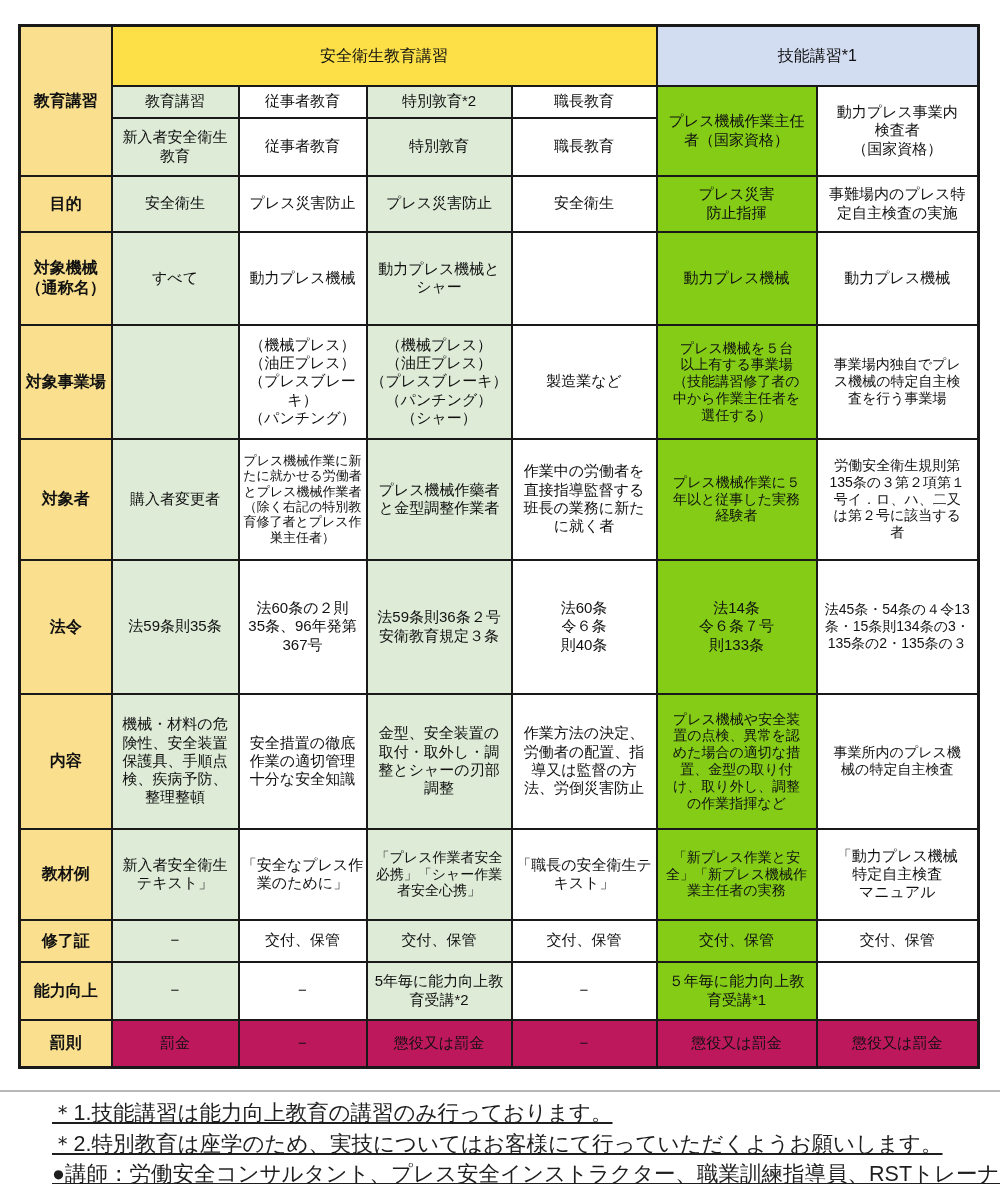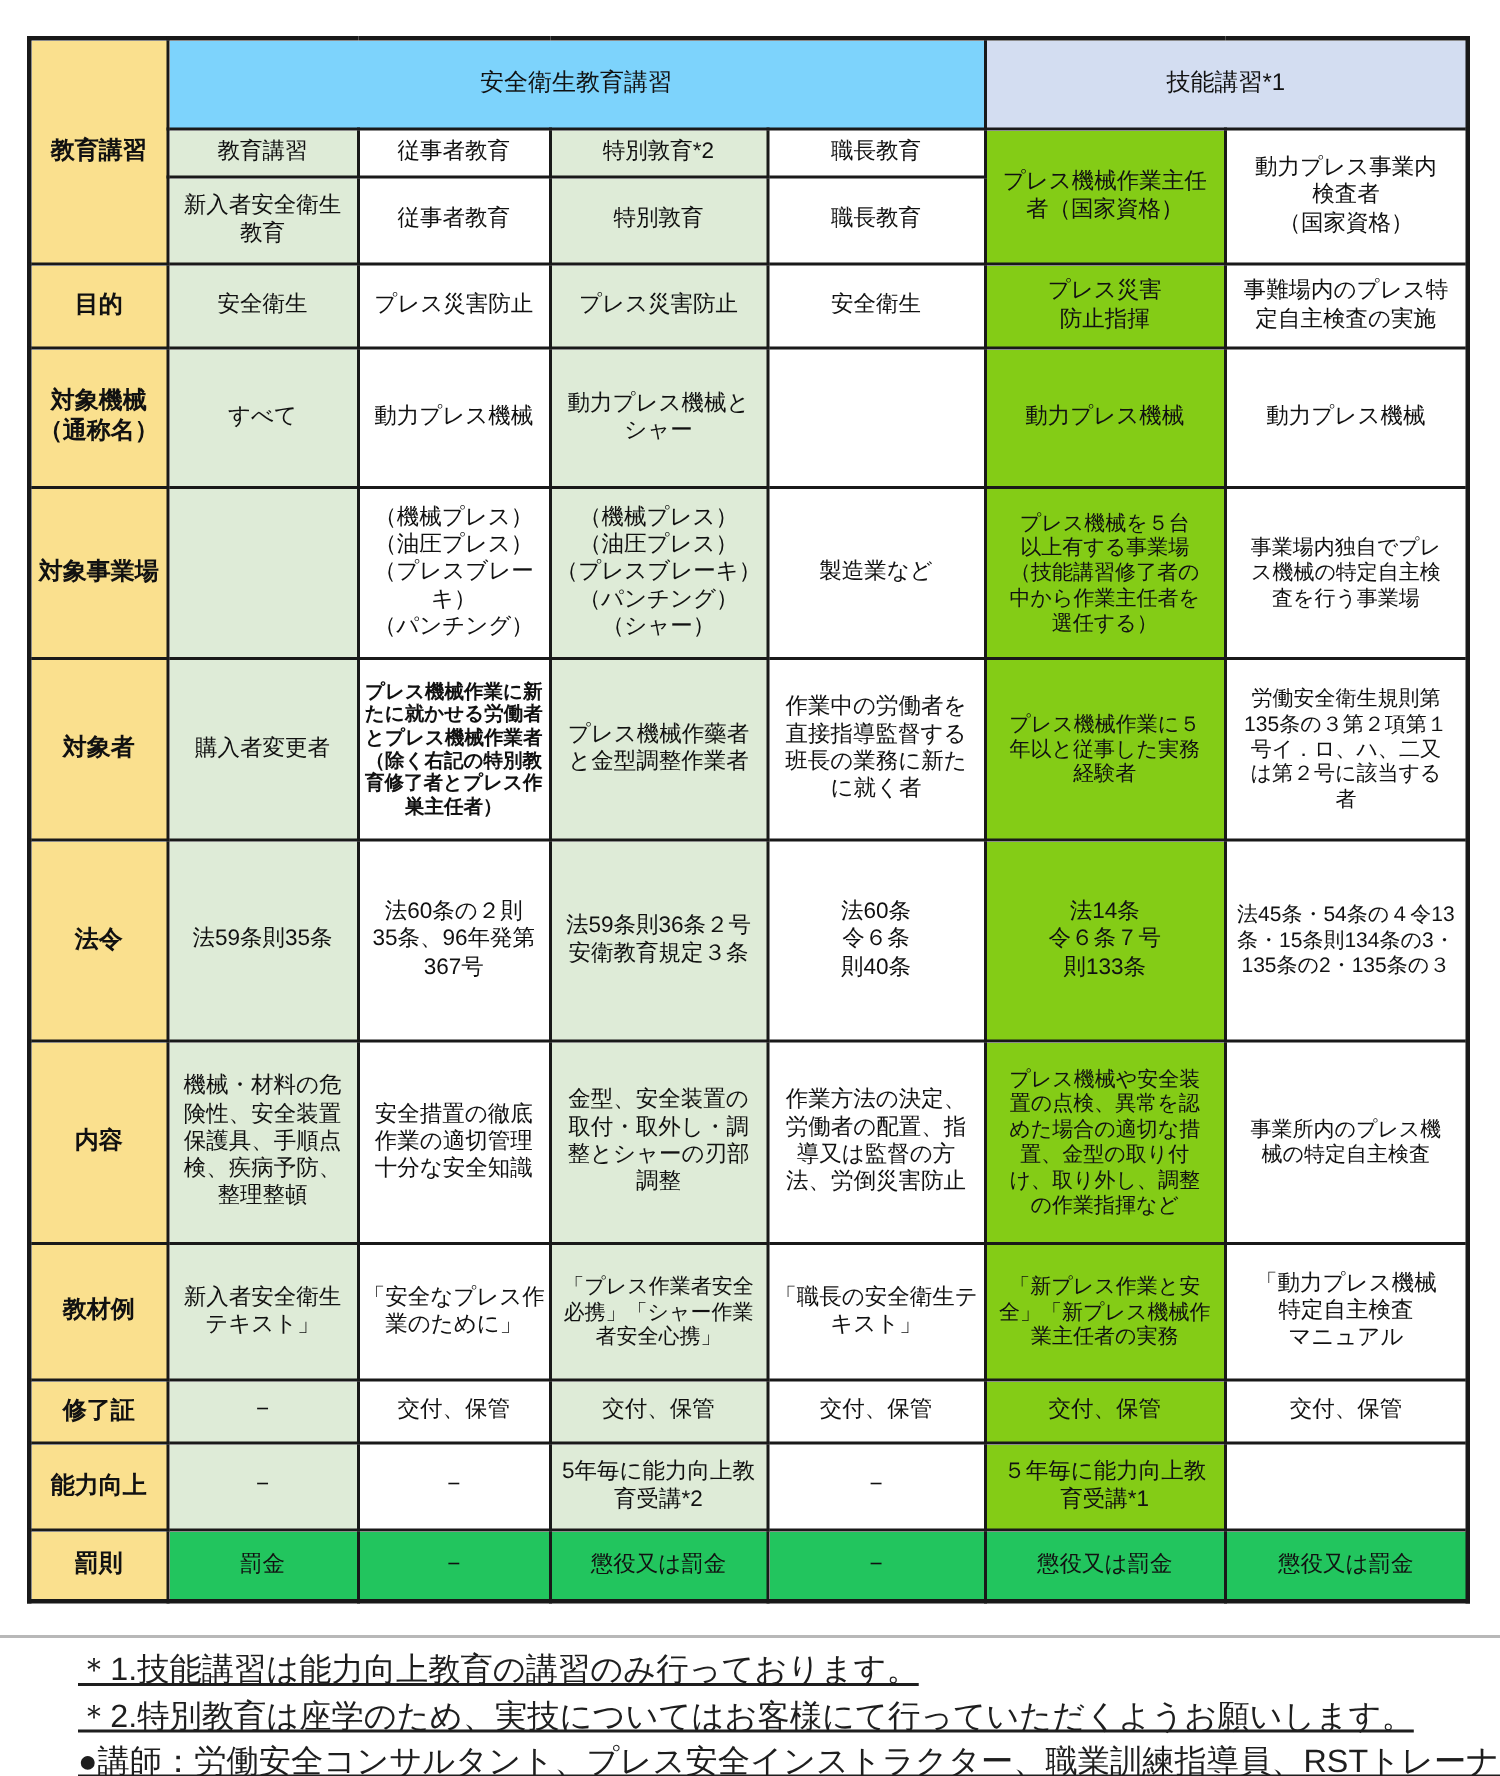--- a/index.html
+++ b/index.html
@@ -6,27 +6,27 @@
   body{width:1000px;height:1184px;background:#ffffff;position:relative;
        font-family:"Liberation Sans","DejaVu Sans",sans-serif;color:#111;}
   .page{position:absolute;inset:0;}
   table{border-collapse:collapse;table-layout:fixed;
         position:absolute;left:18px;top:24px;width:959px;}
   td{border:2px solid #191919;text-align:center;vertical-align:middle;
      white-space:pre-line;padding:1px 2px;font-size:15px;line-height:1.22;
      overflow:hidden;}
   table{border:3px solid #191919;}
   .ylw{background:#FAE08E;font-weight:bold;font-size:16px;}
-  .ghead{background:#7dd3fc;font-size:16px;}
+  .ghead{background:#fde047;font-size:16px;}
   .bhead{background:#D3DDF1;font-size:16px;}
   .grn{background:#DEEBD7;}
   .blu{background:#84cc16;}
   .wht{background:#ffffff;}
-  .pnk{background:#22c55e;}
-  .fs13{font-size:13px;line-height:1.18;font-weight:bold;}
+  .pnk{background:#be185d;}
+  .fs13{font-size:13px;line-height:1.18;}
   .fs14{font-size:14px;line-height:1.2;margin-top:39px;}
   .footer{position:absolute;left:0;top:1090px;width:1000px;}
   .footer-line{border-top:2px solid #b8b8b8;width:1000px;height:0;}
   .notes{margin:6px 0 0 52px;font-size:21.5px;line-height:1.42;color:#1e1e1e;}
   .note{white-space:nowrap;text-decoration:underline;}
 </style>
 </head>
 <body>
 
 <div class="page">

